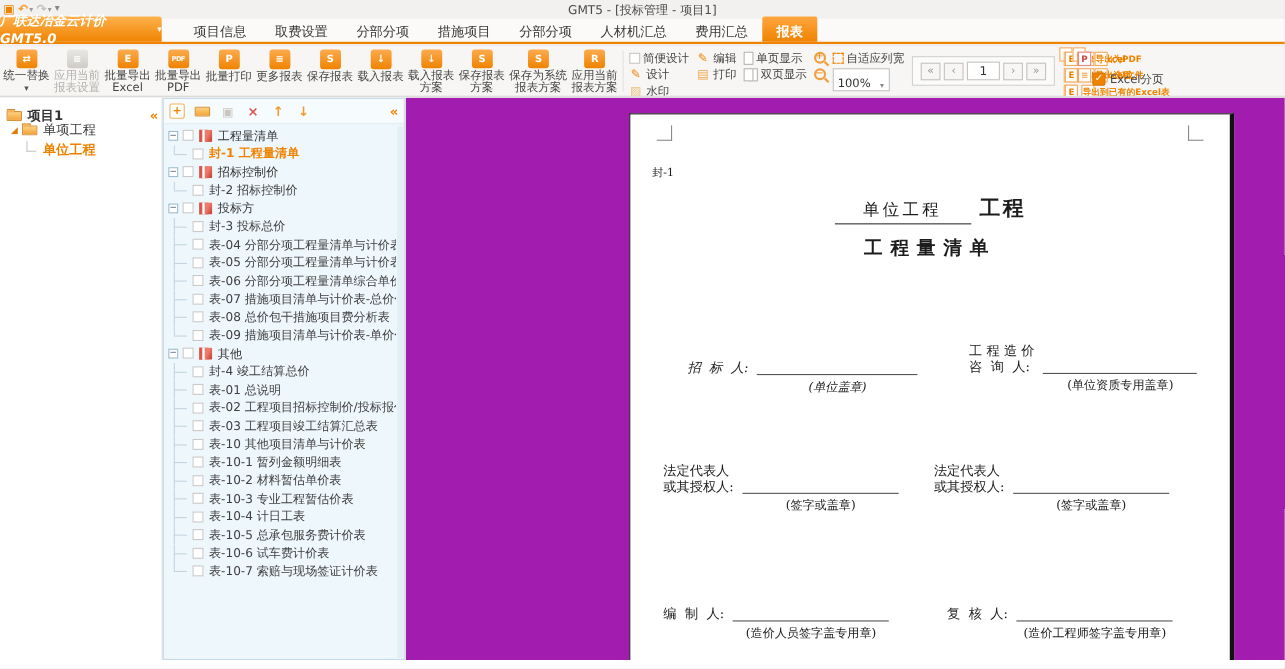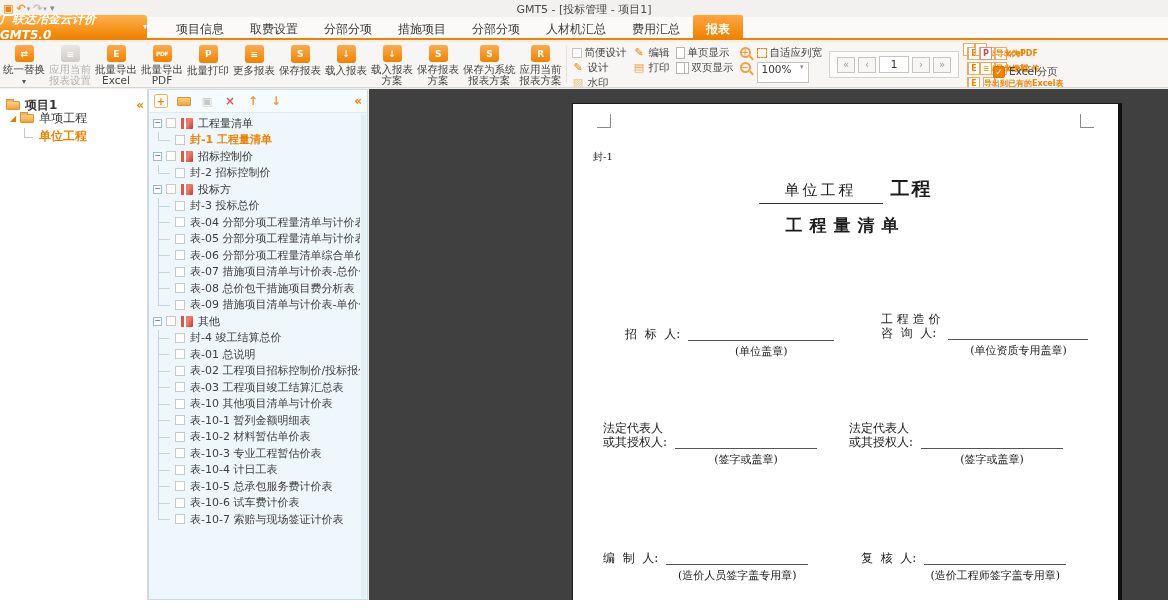--- a/index.html
+++ b/index.html
@@ -43,21 +43,21 @@
   .rb-sic { display:inline-flex; align-items:center; justify-content:center; width:13px; height:13px; font-size:11px; line-height:11px; color:#ef8300; flex:none; }
   [data-name="simple-design-checkbox-icon"] { width:10px; height:10px; border:1px solid #c9c6c2; background:#fff; }
   [data-name="design-icon"],[data-name="edit-icon"] { color:#ef8300; }
   [data-name="watermark-icon"] { color:#e8c27a; }
   [data-name="print-icon"] { color:#f0a040; }
   [data-name="single-page-icon"] { width:9px; height:12px; border:1px solid #b8b5b1; background:#fff; }
   [data-name="double-page-icon"] { width:9px; height:12px; border:1px solid #b8b5b1; background:#fff; box-shadow:4px 0 0 -1px #fff,4px 0 0 0 #b8b5b1; margin-right:4px; }
   [data-name="zoom-in-icon"],[data-name="zoom-out-icon"] { width:11px; height:11px; border:2px solid #f0a040; border-radius:50%; color:#ef8300; font-size:9px; line-height:7px; position:relative; }
   [data-name="zoom-in-icon"]::after,[data-name="zoom-out-icon"]::after { content:""; position:absolute; width:5px; height:2px; background:#f0a040; right:-5px; bottom:-3px; transform:rotate(45deg); }
   [data-name="fit-width-icon"] { width:10px; height:10px; border:1px dashed #ef8300; }
-  .zoom-select { width:52px; height:21px; border:1px solid #c2c2c2; background:#fff; font-size:10.5px; display:flex; align-items:flex-start; justify-content:space-between; padding:0 4px; margin-top:1px; color:#333; }
+  .zoom-select { width:52px; height:21px; border:1px solid #c2c2c2; background:#fff; font-size:10.5px; display:flex; align-items:flex-end; justify-content:space-between; padding:0 4px; margin-top:1px; color:#333; }
   .zs-caret { font-size:7px; color:#888; }
   .pagenav { display:flex; align-items:center; gap:3px; border:1px solid #d4d2cf; background:#fbfbfa; padding:0 7px; margin:8px 4px; }
   .pn-btn { width:18px; height:16px; border:1px solid #c6c4c1; background:#f7f6f5; color:#9a9a9a; font-size:10px; display:flex; align-items:center; justify-content:center; }
   .pn-input { width:30px; height:17px; border:1px solid #c6c4c1; font-size:11px; text-align:center; font-family:inherit; color:#333; }
   [data-name^="export-"] { width:12px; height:13px; border:1px solid #f3a95c; background:#fff; color:#ef8300; font-size:8px; font-weight:bold; }
   [data-name="export-pdf-icon"] { border-color:#e08a8a; color:#d04545; }
   [data-name="export-options-icon"] { color:#f0a040; }
   .excel-paging { display:flex; align-items:center; gap:4px; margin:14px 2px 0 6px; font-size:10.5px; color:#444; white-space:nowrap; }
   .chk { width:12px; height:12px; background:#ef8300; border:1px solid #d77400; border-radius:2px; color:#fff; font-size:9px; display:flex; align-items:center; justify-content:center; }
 
@@ -95,36 +95,36 @@
   .trow.last .branch::before { bottom:50%; }
   .trow .branch::after { content:""; position:absolute; left:5px; top:50%; width:12px; border-top:1px solid #c3d6e0; }
   .cb { width:10px; height:10px; border:1px solid #c9c9c9; background:#fff; margin-right:5px; flex:none; }
   .book { display:none; width:9px; height:11px; background:linear-gradient(120deg,#f07a6a 40%,#c0392b); border-left:2px solid #fff; box-shadow:-3px 0 0 #d8574a; border-radius:0 1px 1px 0; margin:0 5px 0 3px; flex:none; }
   .trow.group .book { display:inline-block; }
   .trow.group .lbl { color:#333; }
   .trow.selected .lbl { color:#ef8300; font-weight:bold; }
   .rp-scroll { position:absolute; top:25px; bottom:1px; right:1px; width:5px; background:#e2eff6; }
 
   
-  .preview { position:absolute; top:89px; left:369px; right:0; bottom:8px; background:#404040; overflow:hidden; }
+  .preview { position:absolute; top:89px; left:369px; right:0; bottom:8px; background:#a21caf; overflow:hidden; }
   .page { position:absolute; left:203px; top:14px; width:550px; height:560px; background:#fff; border-top:1px solid #1a1a1a; border-left:1px solid #1a1a1a; border-right:4px solid #111; font-family:"DejaVu Serif","Liberation Serif",serif; color:#1c1c1c; }
   .crop-tl { position:absolute; left:24px; top:10px; width:14px; height:14px; border-right:1px solid #8a8a8a; border-bottom:1px solid #8a8a8a; }
   .crop-tr { position:absolute; right:24px; top:10px; width:14px; height:14px; border-left:1px solid #8a8a8a; border-bottom:1px solid #8a8a8a; }
   .page-label { position:absolute; left:20px; top:46px; font-size:10px; }
   .doc-header { position:absolute; top:72px; left:0; right:0; text-align:center; }
   .hdr-blank { display:inline-block; border-bottom:1px solid #333; padding:0 26px 3px; font-size:15px; letter-spacing:3px; }
   .hdr-suffix { font-size:19px; font-weight:bold; margin-left:8px; letter-spacing:2px; }
   .doc-title { position:absolute; top:110px; left:0; right:0; text-align:center; font-size:17px; font-weight:bold; letter-spacing:7px; }
   .fblock { position:absolute; display:flex; align-items:flex-end; }
   .flabel { font-size:12px; line-height:14px; white-space:pre; }
   .flabel.two { display:flex; flex-direction:column; }
   .fline { position:relative; margin-left:8px; flex:none; }
   .uline { display:block; border-bottom:1px solid #555; height:15px; }
   .fcaption { position:absolute; top:100%; left:0; right:0; margin-top:3px; text-align:center; font-size:11px; white-space:nowrap; }
-  .fb1 { left:52px; top:222px; }  .fb1 .uline { width:146px; }
+  .fb1 { left:52px; top:222px;font-style:italic; }  .fb1 .uline { width:146px; }
   .fb2 { left:276px; top:208px;margin-left:32px; } .fb2 .uline { width:140px; }
   .fb3 { left:30px;  top:317px; } .fb3 .uline { width:142px; }
   .fb4 { left:276px; top:317px; } .fb4 .uline { width:142px; }
   .fb5 { left:30px;  top:446px; } .fb5 .uline { width:142px; }
   .fb6 { left:288px; top:446px; } .fb6 .uline { width:142px; }
 
   .statusbar { position:absolute; bottom:0; left:0; right:0; height:8px; background:#fff; }
 </style>
 </head>
 <body>

